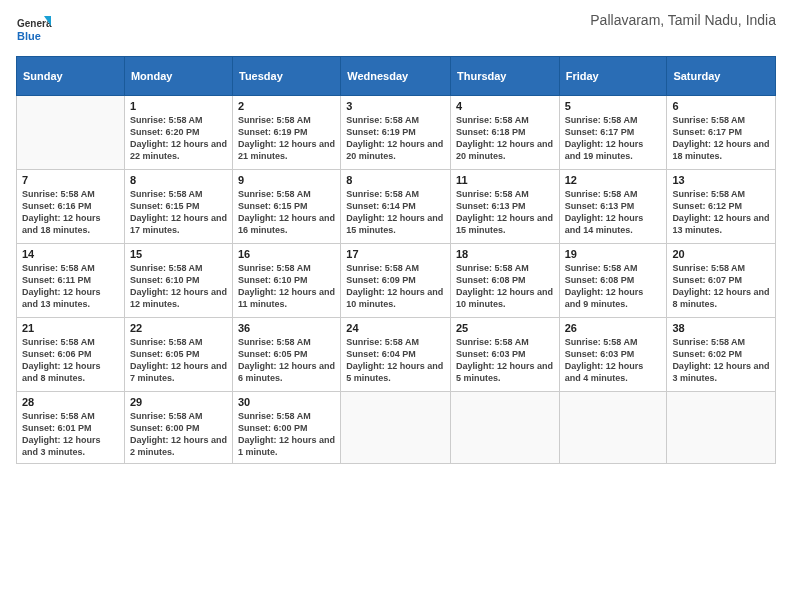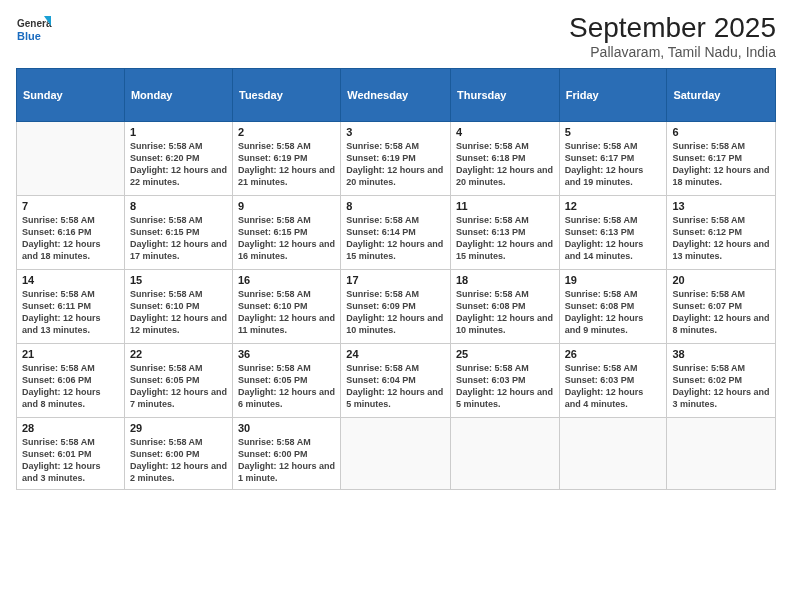--- a/index.html
+++ b/index.html
@@ -40,21 +40,21 @@
     }
     table {
       width: 100%;
       border-collapse: collapse;
       font-size: 10px;
     }
     thead tr th {
       background: #2a6db5;
       color: #fff;
       text-align: left;
-      padding: 20px 6px;
+      padding: 13px 6px;
       font-size: 11px;
       font-weight: bold;
       border: 1px solid #1a5a9a;
     }
     tbody tr td {
       border: 1px solid #ccc;
       vertical-align: top;
       padding: 4px 5px;
       height: 74px;
       width: 113px;
@@ -85,21 +85,20 @@
 <div class="container">
   <div class="header">
     <div class="logo">
     <svg width="36" height="36" viewBox="0 0 36 36">
       <text x="1" y="15" font-family="Arial" font-size="10" font-weight="bold" fill="#333">General</text>
       <text x="1" y="28" font-family="Arial" font-size="11" font-weight="bold" fill="#1a6bbf">Blue</text>
       <polygon points="28,4 35,4 35,14" fill="#1a9fd4"></polygon>
     </svg>
   </div>
     <div class="title-block">
-      <div class="month-title">September 2025</div>
       <div class="location">Pallavaram, Tamil Nadu, India</div>
     </div>
   </div>
 
   <table>
     <thead>
       <tr>
         <th>Sunday</th>
         <th>Monday</th>
         <th>Tuesday</th>

